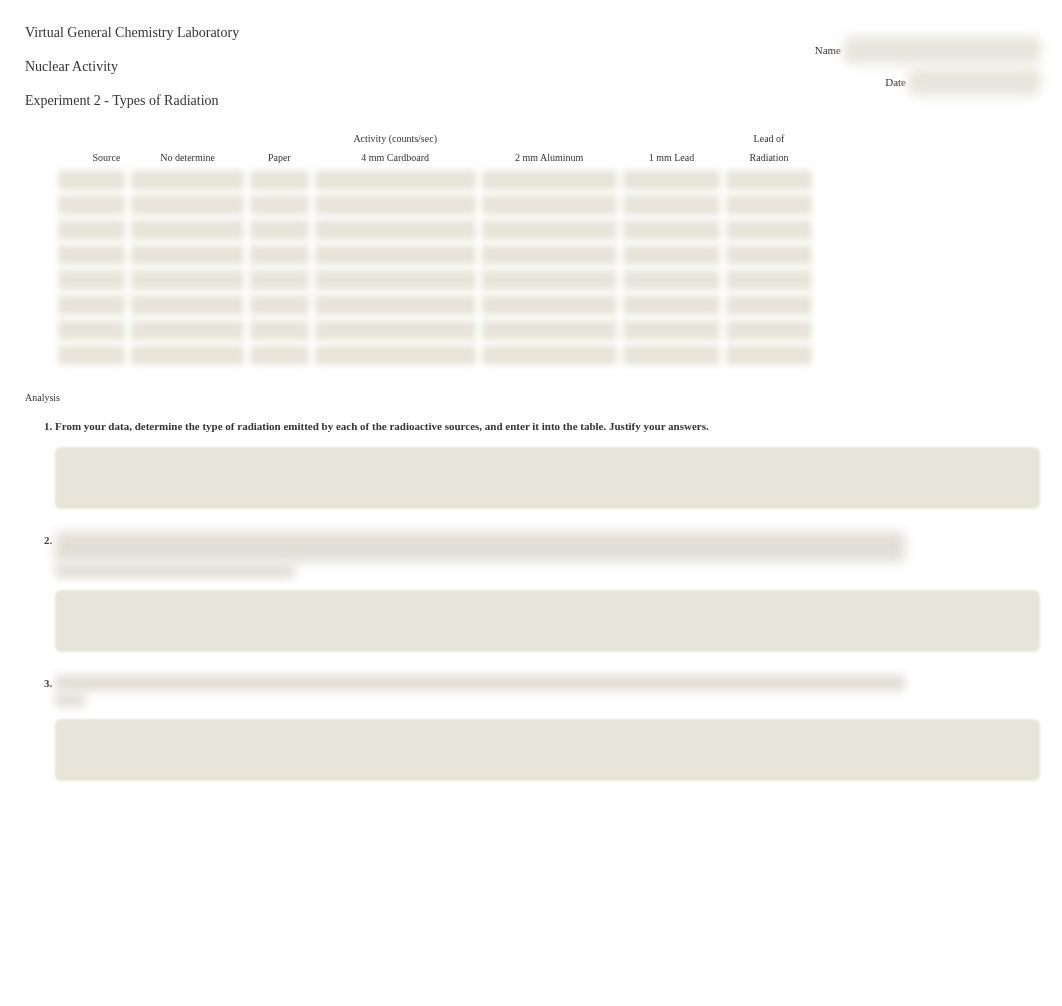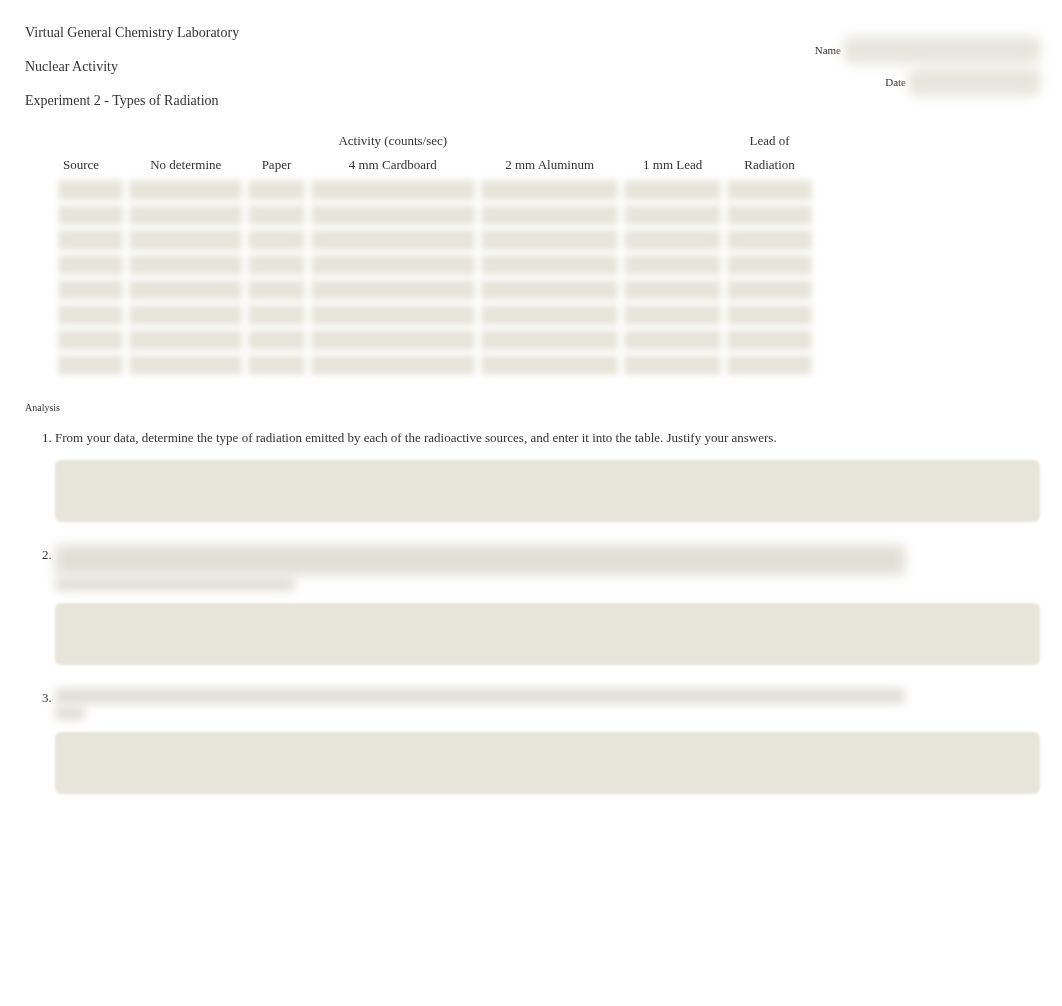--- a/index.html
+++ b/index.html
@@ -58,27 +58,27 @@
     .table-wrap {
       margin: 20px 0 25px 30px;
       width: 760px;
     }
     table {
       border-collapse: collapse;
       width: 100%;
     }
     th {
       font-weight: normal;
-      font-size: 13px;
+      font-size: 10px;
       padding: 4px 8px;
       text-align: center;
       vertical-align: bottom;
     }
     th.left {
-      text-align: left;
+      text-align: right;
     }
     td {
       padding: 0;
       height: 25px;
     }
     .blur-cell {
       background: #e7e5da;
       filter: blur(3px);
       border-radius: 3px;
       height: 20px;
@@ -86,22 +86,23 @@
     }
     .section-title {
       margin: 10px 0 15px 0;
       font-size: 10px;
     }
     ol {
       margin-left: 30px;
     }
     ol li {
       margin-bottom: 23px;
-      font-size: 13px;
+      font-size: 11px;
       line-height: 1.5;
+      font-weight: bold;
     }
     .answer-box {
       background: #e7e5da;
       border-radius: 6px;
       height: 62px;
       margin-top: 12px;
       width: 985px;
       filter: blur(1px);
     }
     .blur-question {

